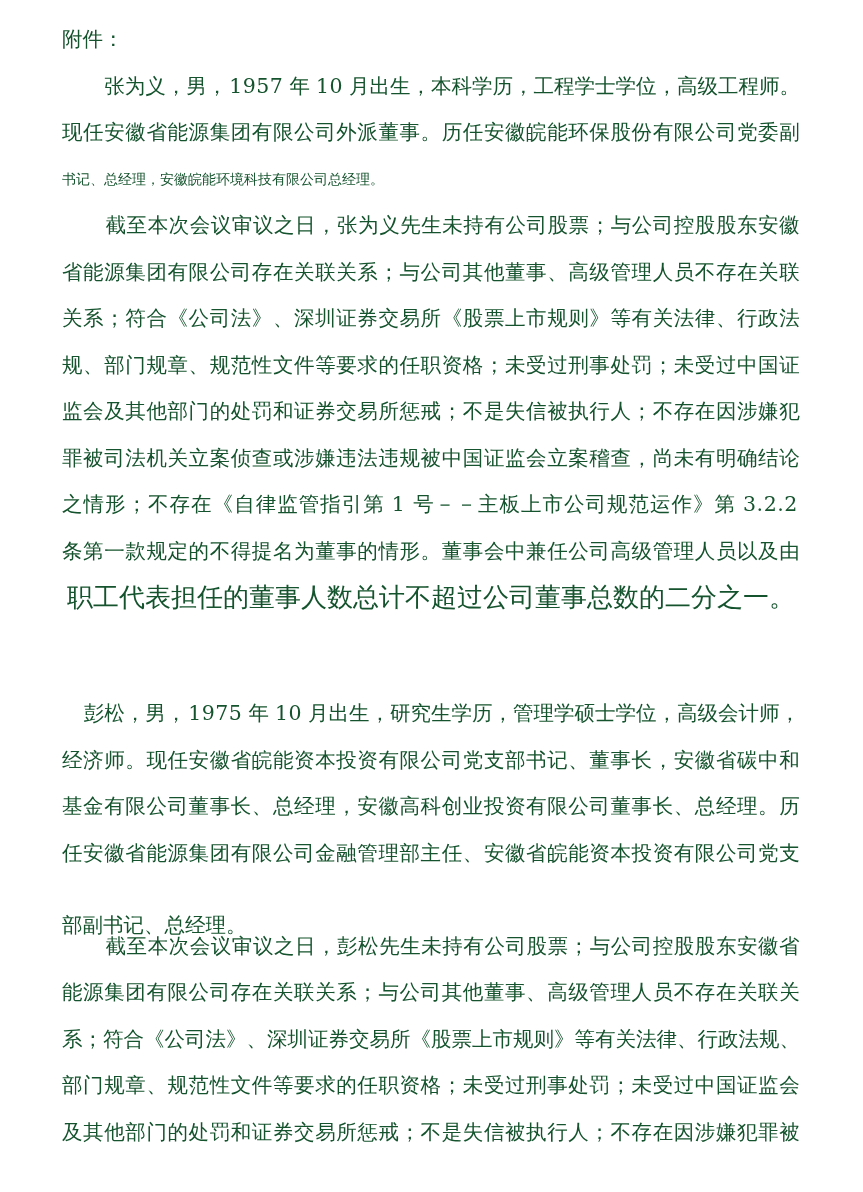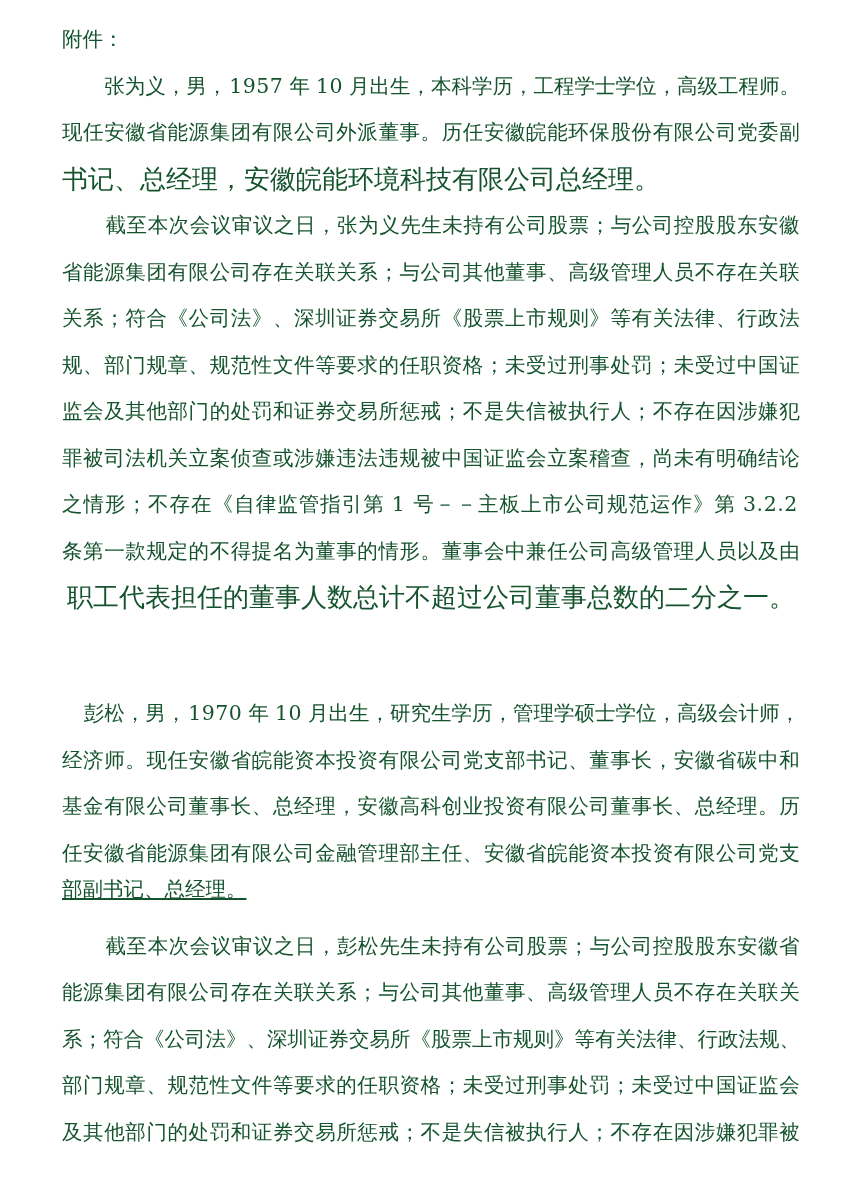--- a/index.html
+++ b/index.html
@@ -145,21 +145,21 @@
           <span class="ch">股</span>
           <span class="ch">份</span>
           <span class="ch">有</span>
           <span class="ch">限</span>
           <span class="ch">公</span>
           <span class="ch">司</span>
           <span class="ch">党</span>
           <span class="ch">委</span>
           <span class="ch">副</span>
         </div>
-        <div class="line" style="top: 139.5px; font-size: 26px;"><span>书记、总经理，安徽皖能环境科技有限公司总经理。</span></div>
+        <div class="line" style="top: 139.5px; font-size: 14px;"><span>书记、总经理，安徽皖能环境科技有限公司总经理。</span></div>
       </div>
       <div>
         <div class="line just" style="top: 186px; font-size: 20.5px;">
           <span class="lead"></span>
           <span class="ch">截</span>
           <span class="ch">至</span>
           <span class="ch">本</span>
           <span class="ch">次</span>
           <span class="ch">会</span>
           <span class="ch">议</span>
@@ -453,21 +453,21 @@
         <div class="line" style="top: 558px; font-size: 26px; text-align: center;"><span>职工代表担任的董事人数总计不超过公司董事总数的二分之一。</span></div>
       </div>
       <div>
         <div class="line just" style="top: 674.25px; font-size: 20.5px;">
           <span class="lead"></span>
           <span class="ch">彭</span>
           <span class="ch">松</span>
           <span class="ch">，</span>
           <span class="ch">男</span>
           <span class="ch">，</span>
-          <span class="ch nums">1970</span>
+          <span class="ch nums">1975</span>
           <span class="ch" style="width: 4px;">&nbsp;</span>
           <span class="ch">年</span>
           <span class="ch" style="width: 4px;">&nbsp;</span>
           <span class="ch nums">10</span>
           <span class="ch" style="width: 4px;">&nbsp;</span>
           <span class="ch">月</span>
           <span class="ch">出</span>
           <span class="ch">生</span>
           <span class="ch">，</span>
           <span class="ch">研</span>
@@ -595,21 +595,21 @@
           <span class="ch">本</span>
           <span class="ch">投</span>
           <span class="ch">资</span>
           <span class="ch">有</span>
           <span class="ch">限</span>
           <span class="ch">公</span>
           <span class="ch">司</span>
           <span class="ch">党</span>
           <span class="ch">支</span>
         </div>
-        <div class="line" style="top: 850px; font-size: 20.5px; text-decoration: underline;"><span>部副书记、总经理。</span></div>
+        <div class="line" style="top: 886px; font-size: 20.5px;"><span>部副书记、总经理。</span></div>
       </div>
       <div>
         <div class="line just" style="top: 906.75px; font-size: 20.5px;">
           <span class="lead"></span>
           <span class="ch">截</span>
           <span class="ch">至</span>
           <span class="ch">本</span>
           <span class="ch">次</span>
           <span class="ch">会</span>
           <span class="ch">议</span>

